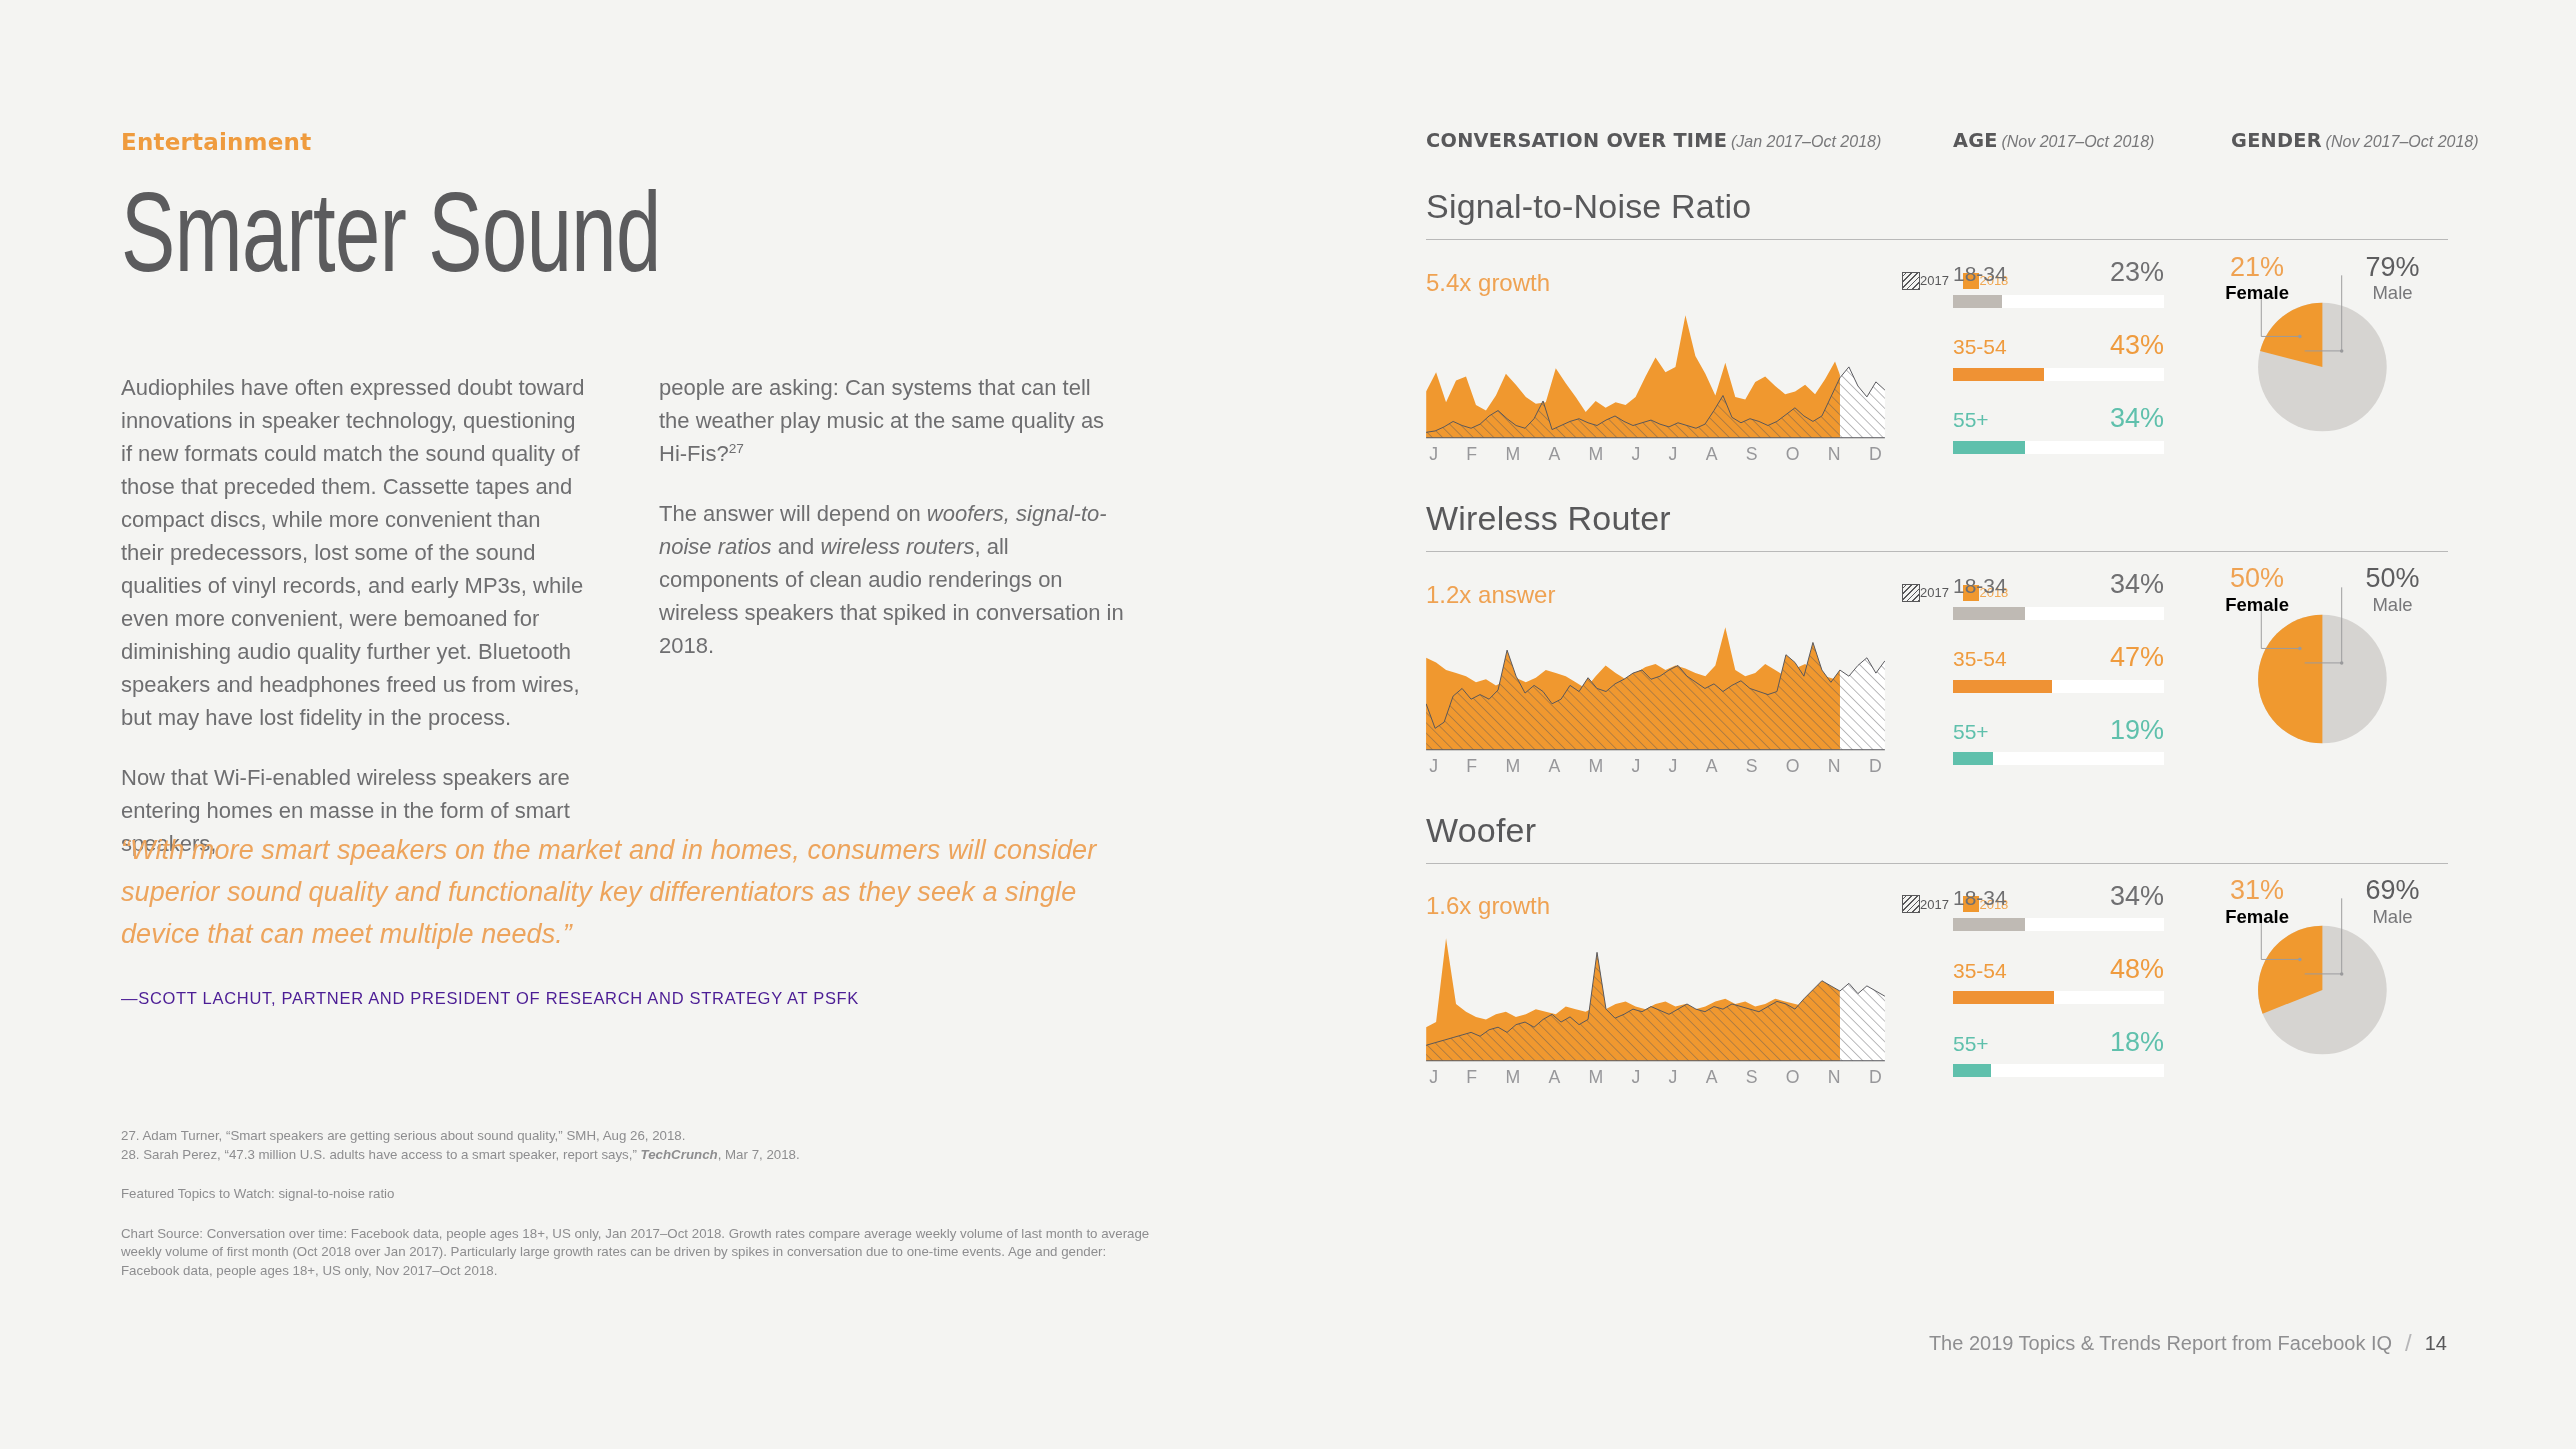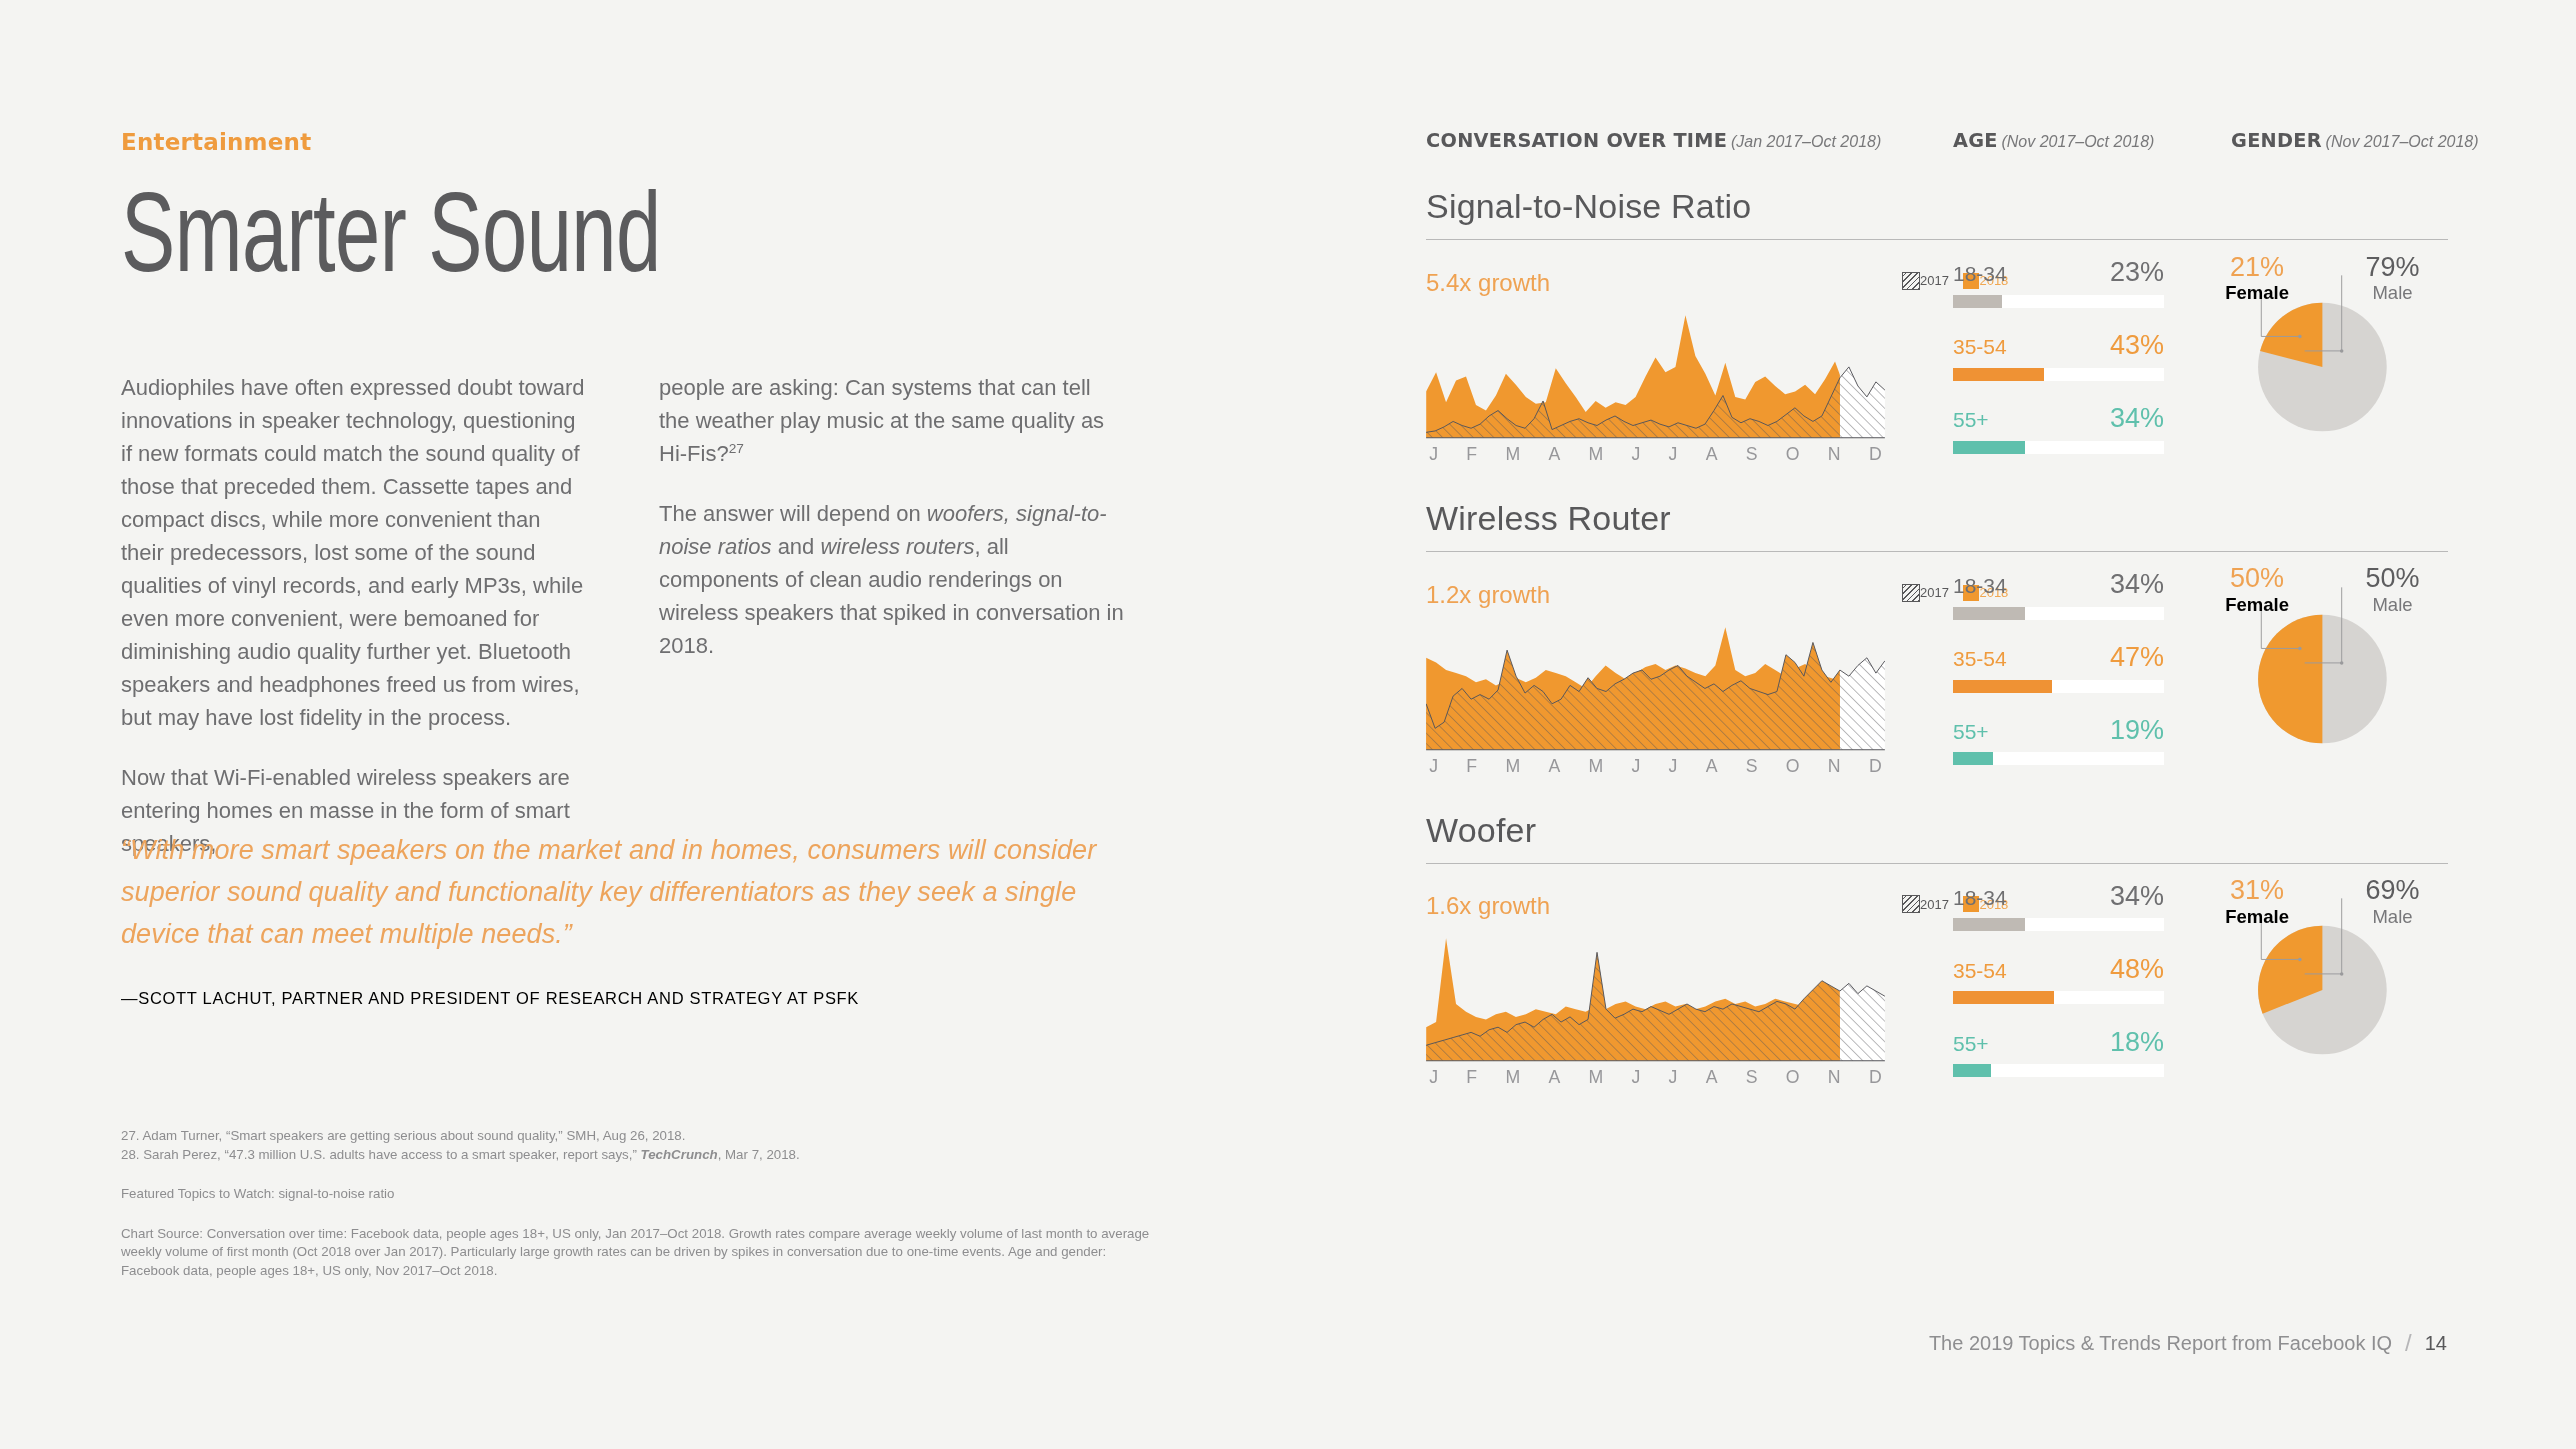--- a/index.html
+++ b/index.html
@@ -58,21 +58,21 @@
     font-style:italic;
     font-weight:300;
     color:#eda45c;
     margin:0;
     letter-spacing:0.1px;
   }
   .attrib{
     margin-top:34px;
     font-size:16.5px;
     letter-spacing:0.7px;
-    color:#000000;
+    color:#4c1d95;
     font-weight:400;
   }
 
   .footnotes{position:absolute;left:121px;top:1127px;width:1038px;}
   .footnotes .fn{
     font-size:13.3px;
     line-height:18.5px;
     color:#8d8d8f;
     font-weight:300;
   }
@@ -325,21 +325,21 @@
           <div class="pct">79%</div>
           <div class="who">Male</div>
         </div>
       </div>
     </div>
         </div>
         <div class="section">
     <div class="sec-title">Wireless Router</div>
     <div class="rule"></div>
     <div class="secbody">
-      <div class="growth">1.2x growth</div>
+      <div class="growth">1.2x answer</div>
       <div class="legend">
         <span class="sw2017"></span>
         <span class="lb2017">2017</span>
         <span class="sw2018"></span>
         <span class="lb2018">2018</span>
       </div>
 
       <div class="areachart">
         <svg width="459" height="132" viewBox="0 0 570 164">
           <defs>

